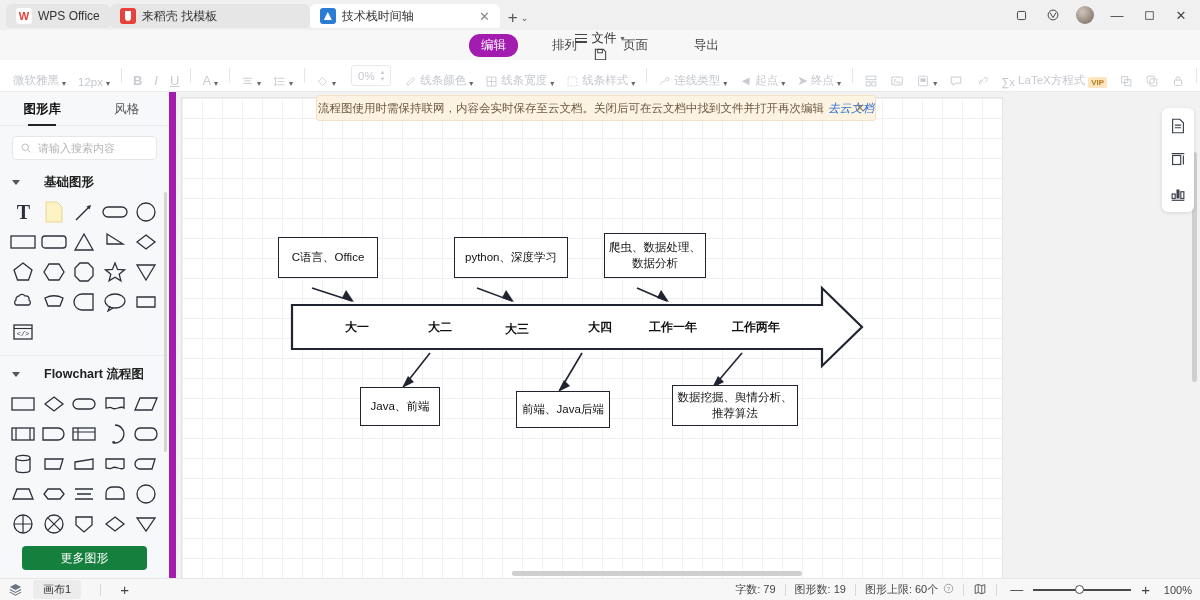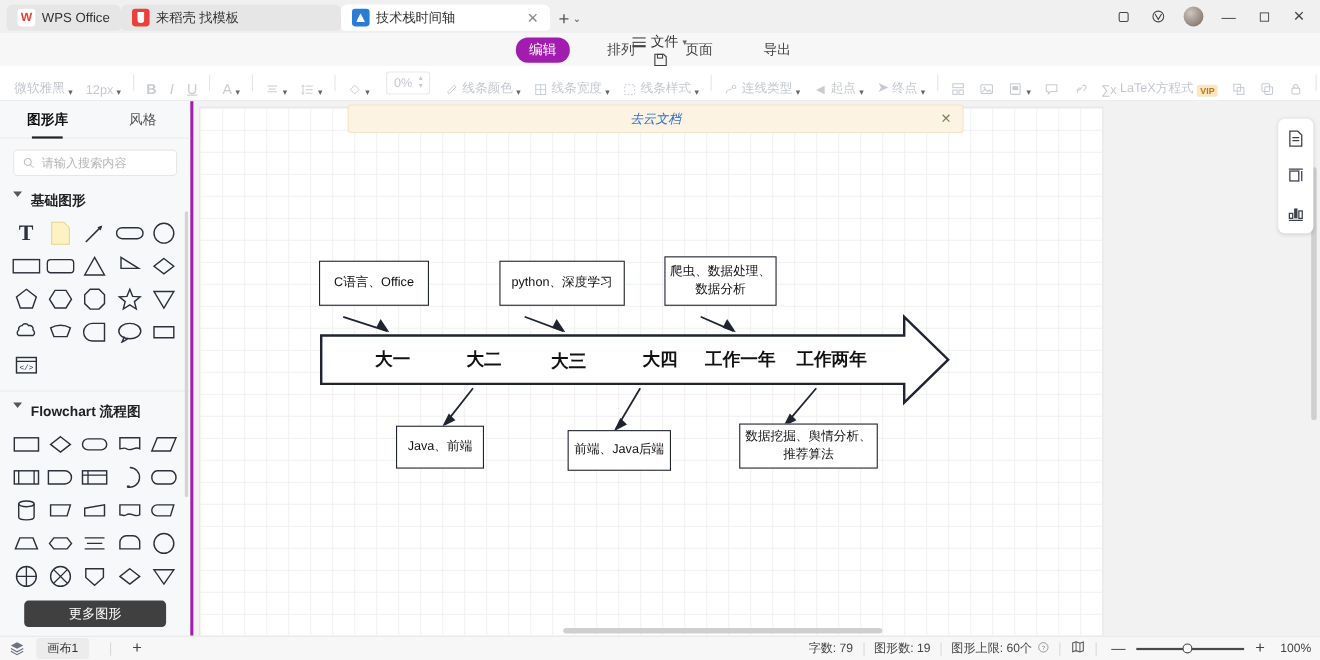--- a/index.html
+++ b/index.html
@@ -82,42 +82,42 @@
   .fsep { width:1px; height:15px; background:#e6e6e6; margin:0 4px; flex:none; }
   .fbox { border:1px solid #e9e9e9; border-radius:3px; height:21px; display:flex;
           align-items:center; padding:0 6px; gap:6px; }
   .vip { background:#fbe6c0; color:#b57c1e; font-size:8px; border-radius:2px;
          padding:1px 3px; font-weight:bold; }
   .fmtbar .glyph { font-size:13px; color:#c8ccd2; }
 
   
   .leftpanel {
     position:absolute; left:0; top:92px; width:176px; bottom:22px;
-    background:#f7f8fa; border-right:3px solid #a21caf;
+    background:#f7f8fa; border-right:7px solid #a21caf;
   }
   .lp-tabs { display:flex; height:34px; align-items:center; border-bottom:1px solid #ececec; }
   .lp-tab { flex:1; text-align:center; font-size:12.5px; color:#555; position:relative;
             line-height:34px; }
   .lp-tab.sel { color:#111; font-weight:bold; }
   .lp-tab.sel:after { content:""; position:absolute; left:50%; transform:translateX(-50%);
             bottom:0; width:28px; height:2px; background:#222; }
   .lp-search { margin:10px 12px 0; height:24px; background:#fff; border:1px solid #e7e7e7;
                border-radius:4px; display:flex; align-items:center; gap:6px; padding:0 7px; }
   .lp-search span.ph { font-size:11px; color:#b5b5b5; }
   .lp-scroll { position:absolute; left:0; right:0; top:72px; bottom:34px; overflow:hidden; }
-  .sec-head { display:flex; align-items:flex-start; gap:8px; padding:10px 12px 6px;
+  .sec-head { display:flex; align-items:center; gap:24px; padding:10px 12px 6px;
               font-size:12.5px; color:#222; font-weight:bold; }
   .tri { width:0;height:0;border-left:4px solid transparent;border-right:4px solid transparent;
          border-top:5px solid #555; }
   .shapegrid { display:grid; grid-template-columns: repeat(5, 1fr); padding: 0 8px; }
   .shapecell { height:30px; display:flex; align-items:center; justify-content:center; }
   .shapecell svg { display:block; }
   .sec-div { height:1px; background:#ececec; margin: 8px 0 0; }
   .morebtn { position:absolute; left:22px; right:22px; bottom:8px; height:24px;
-             background:#404040; color:#fff; border-radius:4px; font-size:12px;
+             background:#15803d; color:#fff; border-radius:4px; font-size:12px;
              display:flex; align-items:center; justify-content:center;font-family:Liberation Mono, monospace; }
   .lp-vscroll { position:absolute; right:2px; top:100px; width:3px; height:260px;
                 background:#d4d4d4; border-radius:2px; }
 
   
   .canvaswrap { position:absolute; left:176px; top:92px; right:0; bottom:22px;
                 background:#f2f2f2; overflow:hidden; }
   .page {
     position:absolute; left:6px; top:6px; width:820px; height:480px; background:#fff;
     background-image:
@@ -137,21 +137,21 @@
              background:#cfcfcf; border-radius:3px; }
   .vscroll-canvas { position:absolute; right:3px; top:60px; width:5px; height:230px;
              background:#cfcfcf; border-radius:3px; }
 
   .dgm { position:absolute; left:0; top:0; width:820px; height:480px; }
   .nodebox {
     position:absolute; border:1.6px solid #1f2430; background:#fff;
     display:flex; align-items:center; justify-content:center; text-align:center;
     font-size:11.5px; color:#111; line-height:1.35; padding: 2px 4px; white-space:pre-line;
   }
-  .tl-label { position:absolute; font-size:16px; font-weight:bold; color:#111;
+  .tl-label { position:absolute; font-size:12px; font-weight:bold; color:#111;
               transform:translate(-50%,-50%); white-space:nowrap; }
 
   
   .rdock { position:absolute; right:6px; top:16px; width:32px; background:#fff;
            border-radius:6px; box-shadow:0 1px 4px rgba(0,0,0,.12);
            padding:6px 0; display:flex; flex-direction:column; align-items:center; gap:10px; }
   .rdock .di { width:24px; height:24px; display:flex; align-items:center; justify-content:center; }
 
   
   .statusbar {
@@ -747,34 +747,35 @@
         <path d="M530 290 L536 278 L542 284 Z" fill="#1f2430"></path>
       </svg>
 
       <div class="tl-label" style="left:175px; top:229px;">大一</div>
       <div class="tl-label" style="left:258px; top:229px;">大二</div>
       <div class="tl-label" style="left:335px; top:231px;">大三</div>
       <div class="tl-label" style="left:418px; top:229px;">大四</div>
       <div class="tl-label" style="left:491px; top:229px;">工作一年</div>
       <div class="tl-label" style="left:574px; top:229px;">工作两年</div>
 
-      <div class="nodebox" style="left:108px; top:139px; width:100px; height:41px;">C语言、Office</div>
+      <div class="nodebox" style="left:96px; top:139px; width:100px; height:41px;">C语言、Office</div>
       <div class="nodebox" style="left:272px; top:139px; width:114px; height:41px;">python、深度学习</div>
       <div class="nodebox" style="left:422px; top:135px; width:102px; height:45px;">爬虫、数据处理、
 数据分析</div>
 
       <div class="nodebox" style="left:178px; top:289px; width:80px; height:39px;">Java、前端</div>
       <div class="nodebox" style="left:334px; top:293px; width:94px; height:37px;">前端、Java后端</div>
       <div class="nodebox" style="left:490px; top:287px; width:126px; height:41px;">数据挖掘、舆情分析、
 推荐算法</div>
 
       <div class="hscroll"></div>
     </div>
 
     <div class="notice">
+      <span>流程图使用时需保持联网，内容会实时保存至云文档。关闭后可在云文档中找到文件并打开再次编辑</span>
       <a href="#">去云文档</a>
       <span class="x">✕</span>
     </div>
 
     <div class="vscroll-canvas"></div>
 
     <div class="rdock">
       <div class="di">
         <svg width="18" height="18" viewBox="0 0 20 20">
             <path d="M4 2.5h8l4 4v11H4z" fill="none" stroke="#3d424d" stroke-width="1.3"></path>

